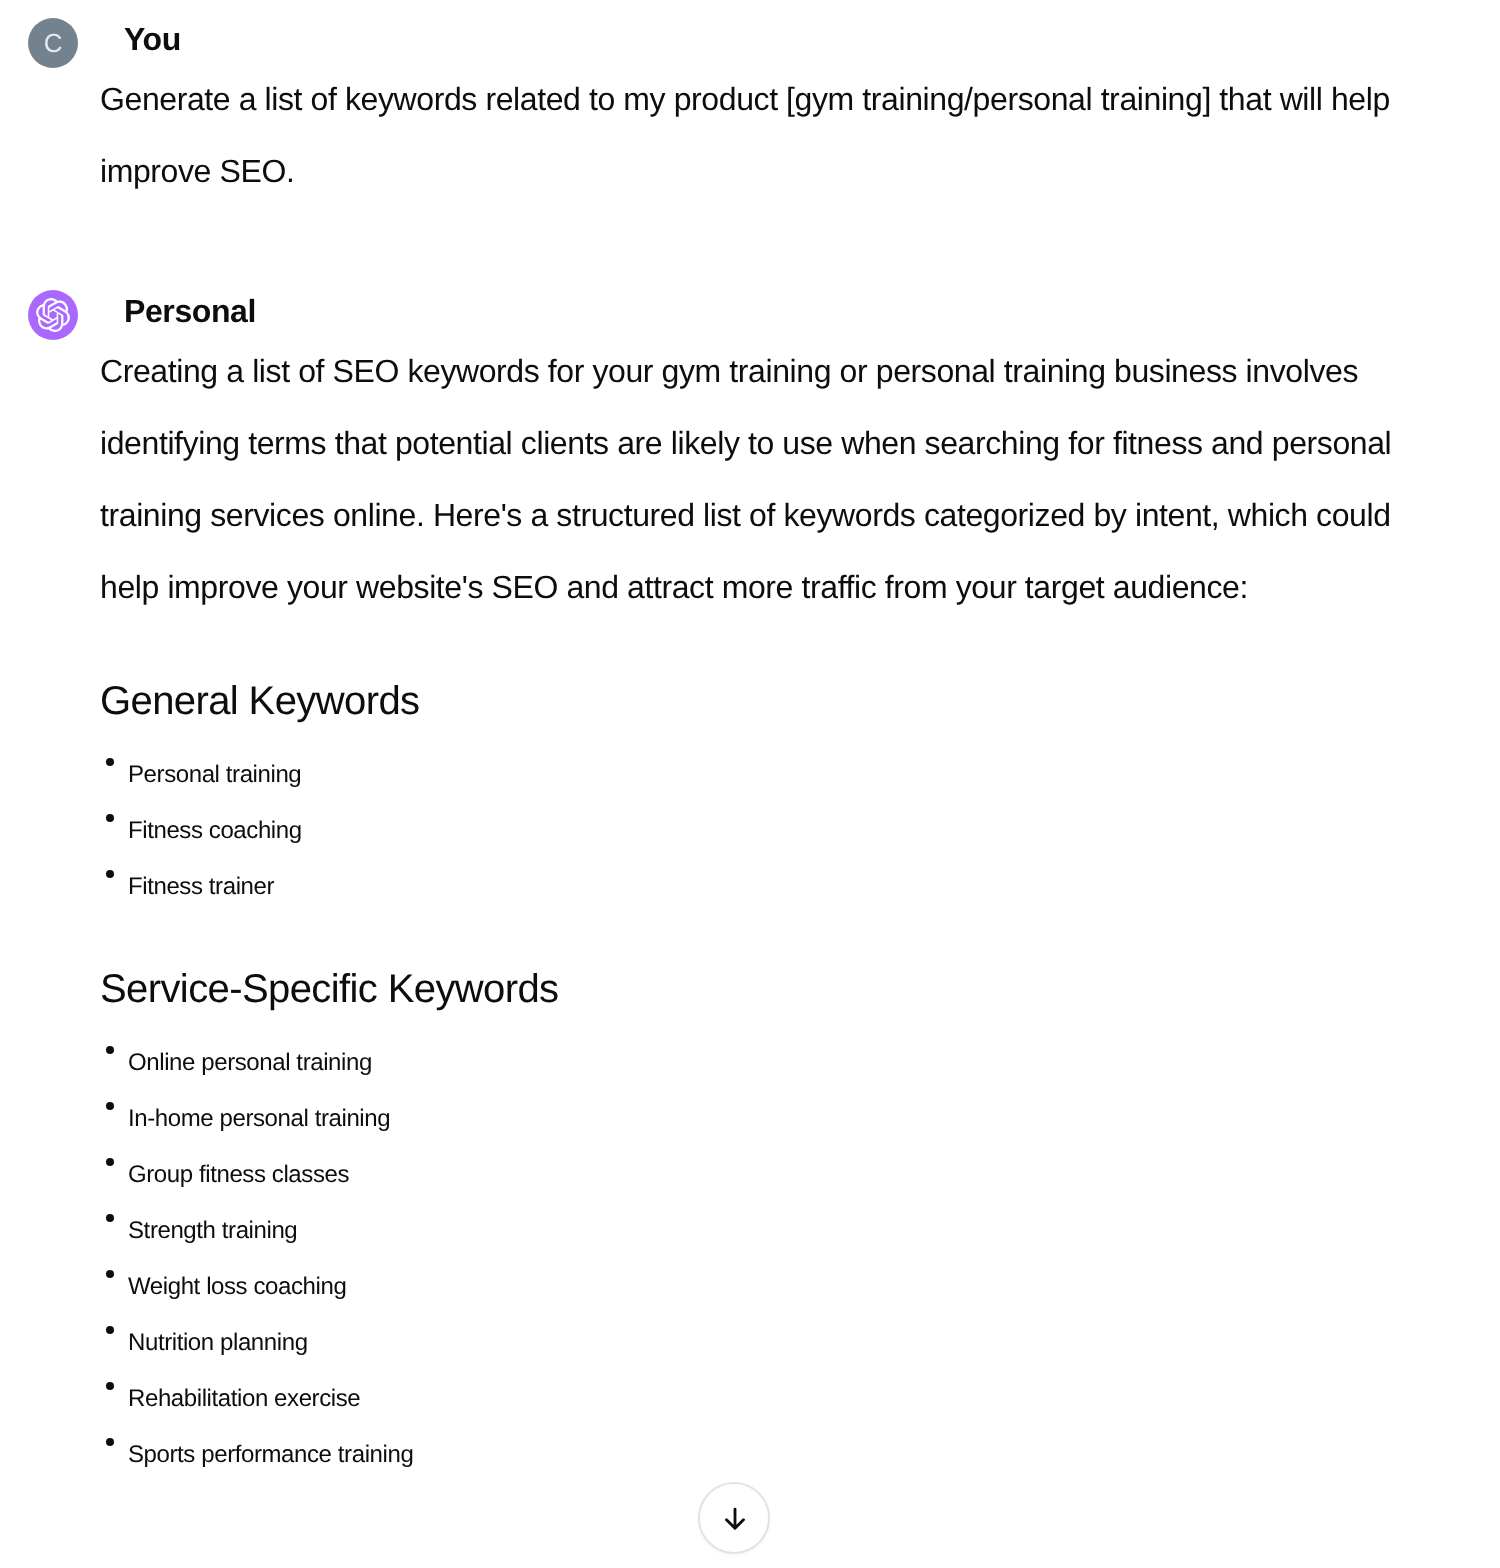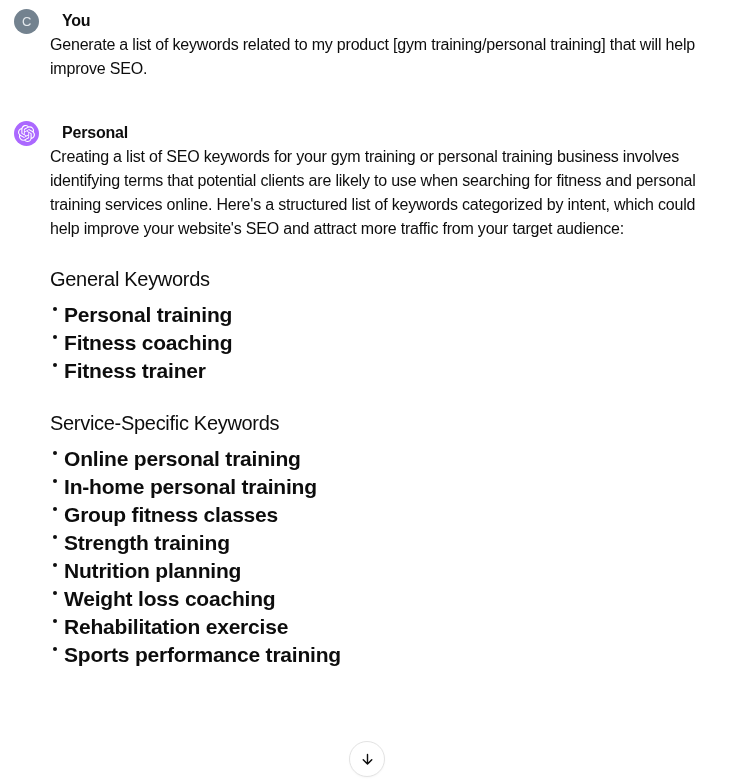--- a/index.html
+++ b/index.html
@@ -52,40 +52,39 @@
   .msg-body { flex: 1 1 auto; min-width: 0; }
   .sender-name {
     font-weight: 700;
     font-size: 16px;
     line-height: 24px;
     margin-left: 12px;
   }
   .msg-text {
     margin: 0;
     font-size: 16px;
-    line-height: 24px;
+    line-height: 36px;
   }
   h3.section-heading {
     font-size: 20px;
     line-height: 24px;
     font-weight: 400;
     letter-spacing: -0.3px;
     margin: 26px 0 10px 0;
   }
   ul.keyword-list {
     list-style: none;
     margin: 0;
     padding: 0;
   }
   ul.keyword-list li {
     position: relative;
     padding-left: 14px;
     line-height: 28px;
-    font-size: 21px;
-    font-weight: bold;
+    font-size: 12px;
   }
   ul.keyword-list li::before {
     content: "";
     position: absolute;
     left: 3px;
     top: 6px;
     width: 4px;
     height: 4px;
     border-radius: 50%;
     background: var(--text, #0d0d0d);
@@ -148,22 +147,22 @@
         <li>Fitness coaching</li>
         <li>Fitness trainer</li>
       </ul>
 
       <h3 class="section-heading">Service-Specific Keywords</h3>
       <ul class="keyword-list">
         <li>Online personal training</li>
         <li>In-home personal training</li>
         <li>Group fitness classes</li>
         <li>Strength training</li>
+        <li>Weight loss coaching</li>
         <li>Nutrition planning</li>
-        <li>Weight loss coaching</li>
         <li>Rehabilitation exercise</li>
         <li>Sports performance training</li>
       </ul>
     </div>
   </div>
 
 </div>
 
 <button class="scroll-down" aria-label="Scroll to bottom">
   <svg viewBox="0 0 24 24" xmlns="http://www.w3.org/2000/svg" aria-hidden="true">

